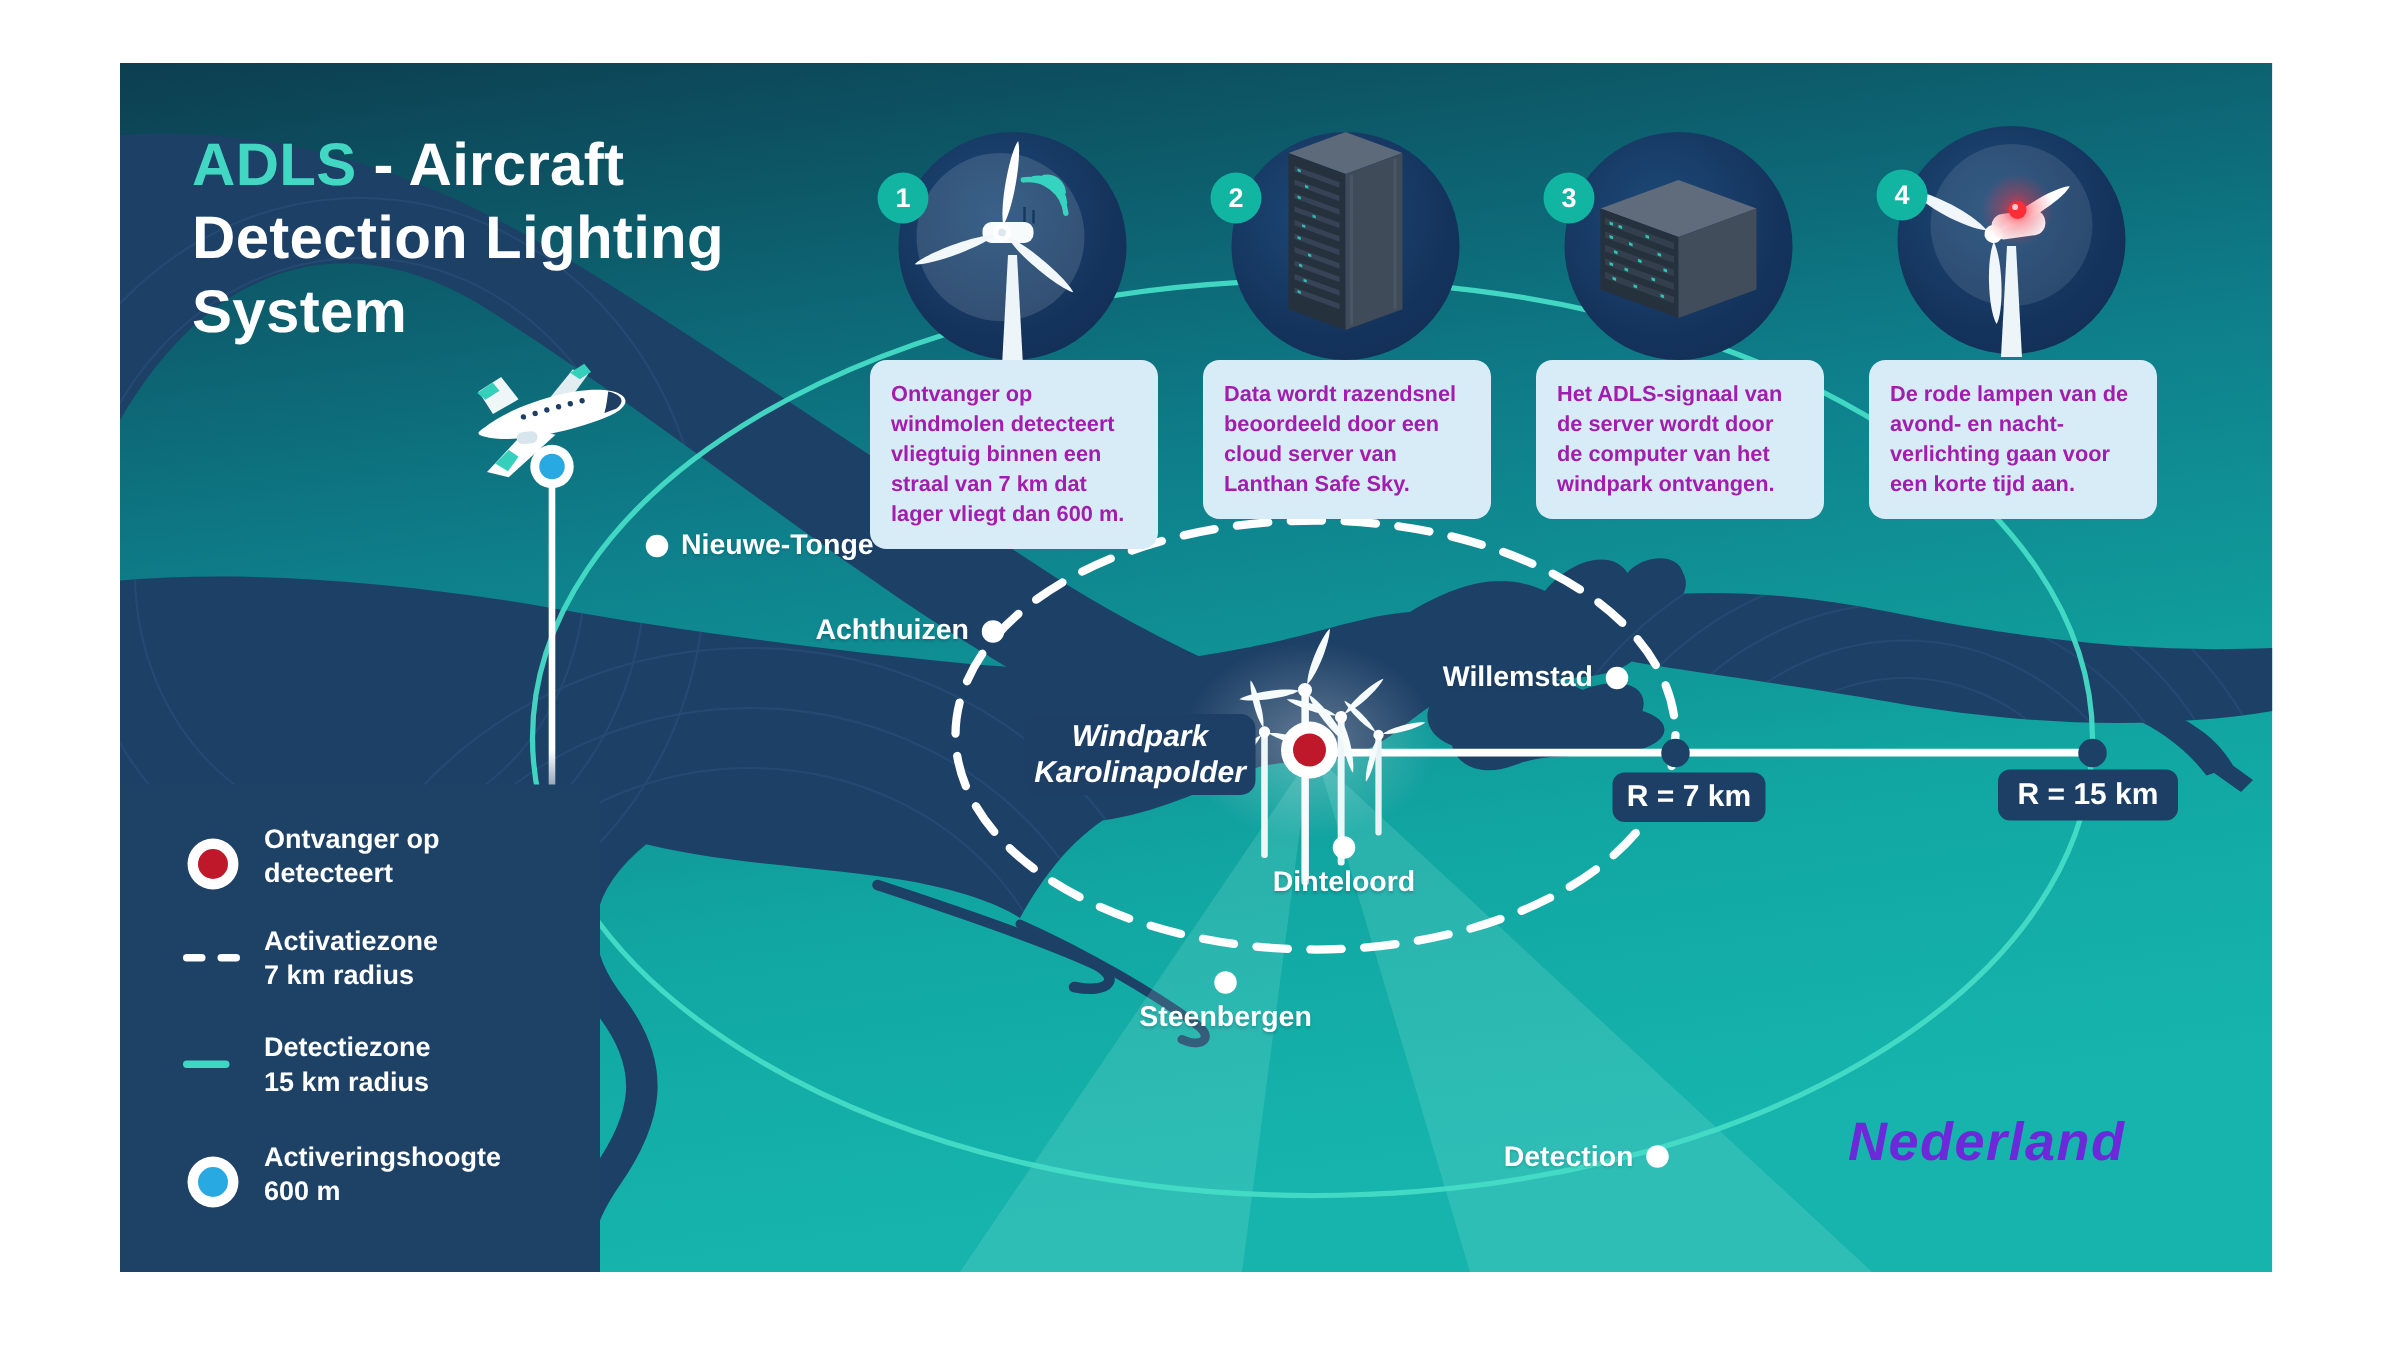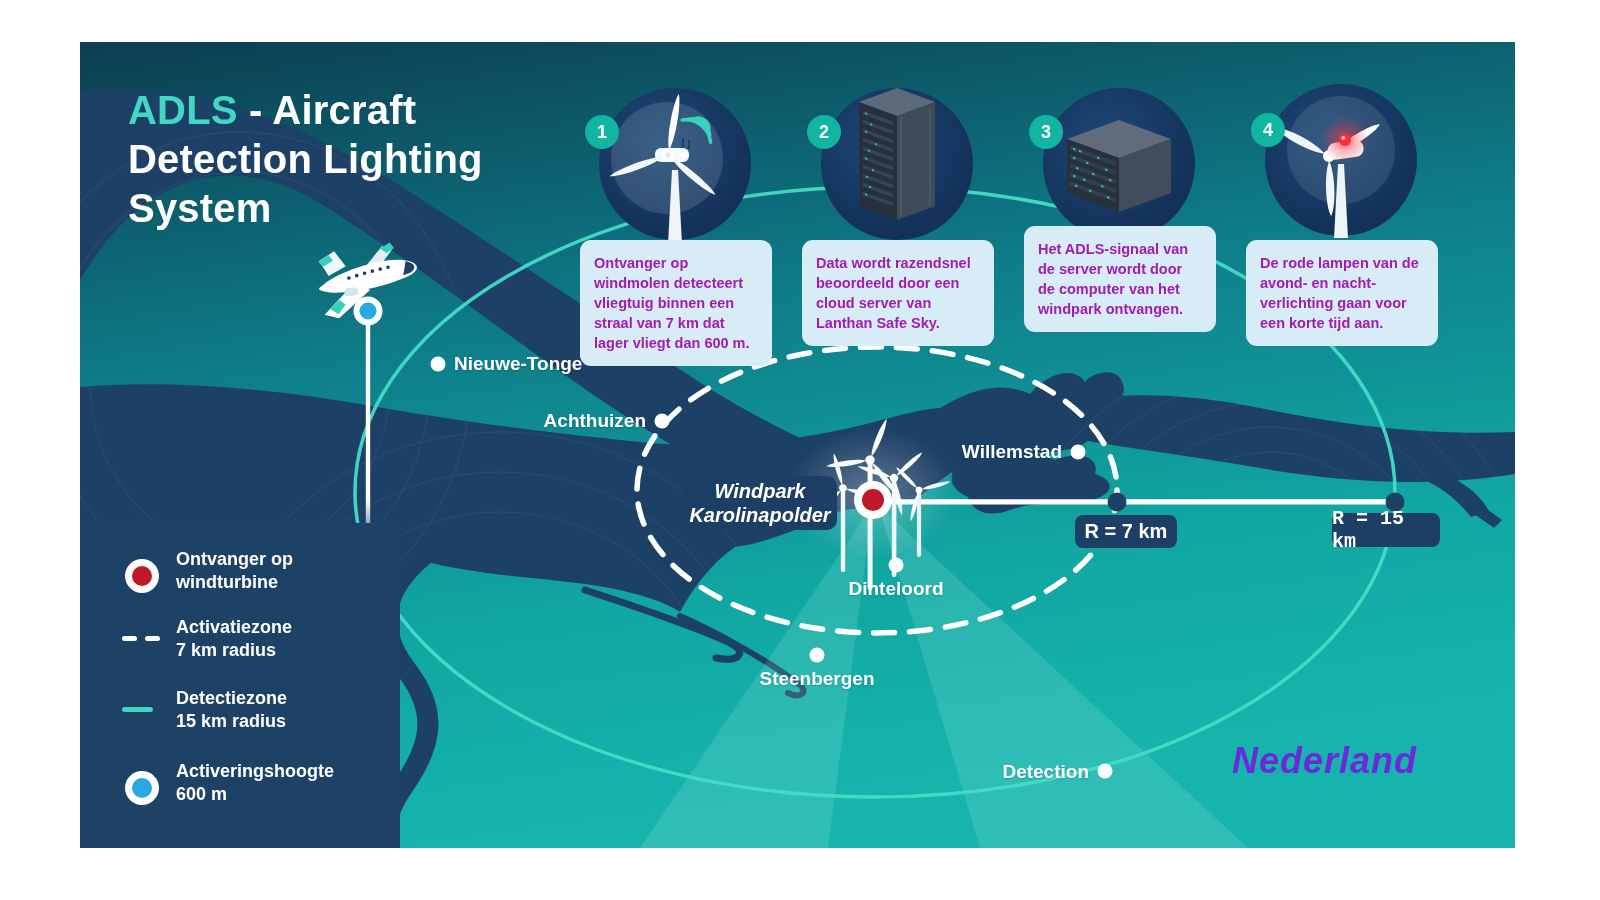--- a/index.html
+++ b/index.html
@@ -296,21 +296,21 @@
       <g transform="skewY(-20)">
         <rect x="0" y="0" width="52" height="54" fill="#414d5b"></rect>
         <rect x="4" y="2" width="2" height="50" fill="#4b München57 66" opacity="0"></rect>
       </g>
     </g>
   </svg>
 </div>
 <div class="badge" style="left:949px;top:73px;">
   <span>3</span>
 </div>
-<div class="card" style="left:944px;top:184px;">
+<div class="card" style="left:944px;top:198px;">
   <span>Het ADLS-signaal van de server wordt door de computer van het windpark ontvangen.</span>
 </div>
 
 <div class="step-circle" style="left:1185px;top:42px;">
   <svg class="step-icon" width="200" height="200" viewBox="-100 -100 200 200">
     <circle cx="0" cy="-10" r="54" fill="#ffffff" opacity="0.10"></circle>
     <path d="M-3,4 L3,4 L7,78 L-7,78 Z" fill="#eef5f8"></path>
     <rect x="-12" y="-18" width="36" height="17" rx="8" fill="#f4f9fb" transform="rotate(-8)"></rect>
     <g transform="translate(-12,-4) rotate(58)">
       <path d="M0,-5 C-6,-19 -5,-52 0,-60 C5,-52 6,-19 0,-5 Z" fill="#ffffff"></path>
@@ -335,33 +335,33 @@
 <div class="city-label" style="left:982px;top:399px;transform:translateX(-100%);">Willemstad</div>
 <div class="city-label" style="left:816px;top:536px;transform:translateX(-50%);">Dinteloord</div>
 <div class="city-label" style="left:737px;top:626px;transform:translateX(-50%);">Steenbergen</div>
 <div class="city-label" style="left:1009px;top:719px;transform:translateX(-100%);">Detection</div>
 
 <div class="navy-box windpark" style="left:603px;top:434px;">
   <span>Windpark</span>
   <span>Karolinapolder</span>
 </div>
 <div class="navy-box rlabel" style="left:995px;top:473px;width:102px;height:33px;">R = 7 km</div>
-<div class="navy-box rlabel" style="left:1252px;top:471px;width:108px;height:34px;font-family:Liberation Mono, monospace;">R = 15 km</div>
+<div class="navy-box rlabel" style="left:1252px;top:471px;width:120px;height:34px;">R = 15 km</div>
 
 <div class="country" style="left:1152px;top:698px;">Nederland</div>
 
 <div class="legend">
 
   <div class="legend-item" style="top:25px;">
     <span class="ring-dot" style="top:11px;">
       <span class="core" style="background:#c0182b;"></span>
     </span>
     <div class="legend-text">
       <span>Ontvanger op</span><br>
-      <span>windturbine</span>
+      <span>detecteert</span>
     </div>
   </div>
 
   <div class="legend-item" style="top:93px;">
     <span class="dash-icon" style="top:20px;">
             <i></i>
             <i></i>
           </span>
     <div class="legend-text">
       <span>Activatiezone</span><br>

